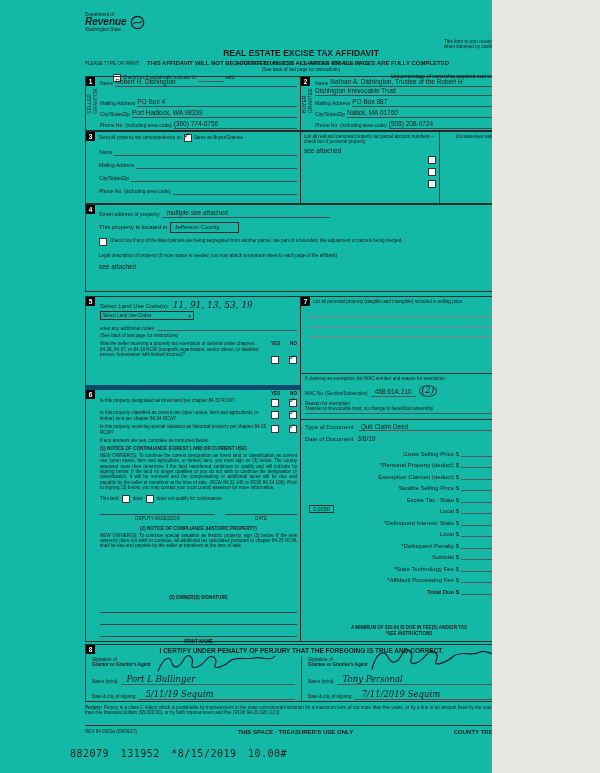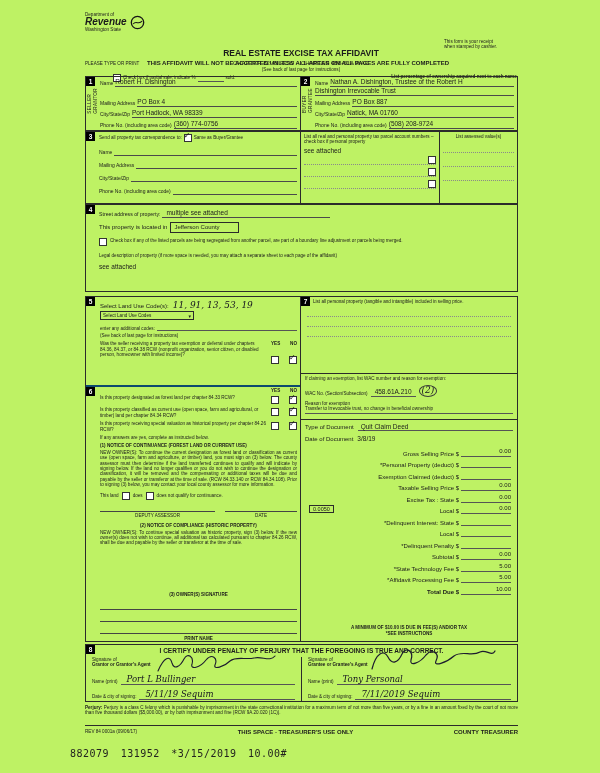--- a/index.html
+++ b/index.html
@@ -1,17 +1,17 @@
 <!DOCTYPE html>
 <html><head>
 <meta charset="utf-8">
 <style>
   html,body{margin:0;padding:0}
   body{width:600px;height:773px;background:#e9e7e2;font-family:"Liberation Sans","DejaVu Sans",sans-serif}
-  .page{position:relative;width:600px;height:773px;background:#bef264;color:#1b1b1b;overflow:hidden}
+  .page{position:relative;width:492px;height:773px;background:#14b8a6;color:#1b1b1b;overflow:hidden}
   .abs{position:absolute}
   .bx{border:1px solid #2b2b2b;box-sizing:border-box}
   .f45{font-size:4.6px;line-height:1.18}
   .f5{font-size:5.2px;line-height:1.18}
   .f6{font-size:6px;line-height:1.2}
   .f65{font-size:6.5px;line-height:1.2}
   .bold{font-weight:bold}
   .ctr{text-align:center}
   .numsq{position:absolute;left:0;top:0;width:9px;height:9px;background:#000;color:#fff;font-size:6.5px;font-weight:bold;display:flex;align-items:center;justify-content:center}
   .cb{display:inline-block;width:6px;height:6px;border:1px solid #333;background:#fff;position:relative;flex:0 0 auto;vertical-align:-1px}
@@ -187,21 +187,21 @@
       <div style="display:flex;gap:3px;margin-top:5px;width:392px" class="f45">
         <span class="cb"></span>
         <span>Check box if any of the listed parcels are being segregated from another parcel, are part of a boundary line adjustment or parcels being merged.</span>
       </div>
       <div class="f45" style="margin-top:7px">Legal description of property (if more space is needed, you may attach a separate sheet to each page of the affidavit)</div>
       <div class="f65" style="margin-top:4px">see attached</div>
     </div>
   </div>
 
   <div class="abs bx" style="left:85px;top:296px;width:216px;height:346px">
-    <div style="position:relative;height:88px;border-bottom:2px solid #0c4a6e">
+    <div style="position:relative;height:88px;border-bottom:5px solid #0c4a6e">
       <div class="numsq">5</div>
       <div style="margin-left:11px;padding:1px 3px">
         <div style="display:flex;align-items:flex-end;gap:4px;height:12px">
           <span class="f6">Select Land Use Code(s):</span>
           <span class="hw" style="font-size:9px;line-height:1">11, 91, 13, 53, 19</span>
         </div>
         <div class="bx" style="width:94px;height:9px;display:flex;align-items:center;justify-content:space-between;padding:0 2px;margin-top:1px">
           <span style="font-size:4.6px">Select Land Use Codes</span>
           <span style="font-size:5px">▾</span>
         </div>
@@ -426,15 +426,15 @@
       <span>Perjury is a class C felony which is punishable by imprisonment in the state correctional institution for a maximum term of not more than five years, or by a fine in an amount fixed by the court of not more than five thousand dollars ($5,000.00), or by both imprisonment and fine (RCW 9A.20.020 (1C)).</span>
     </div>
   </div>
 
   <div class="abs" style="left:85px;top:725px;width:433px;border-top:1px solid #2b2b2b;padding-top:3px;display:flex;justify-content:space-between;align-items:flex-start">
     <span class="f45">REV 84 0001a (09/06/17)</span>
     <span class="f6 bold">THIS SPACE - TREASURER'S USE ONLY</span>
     <span class="f6 bold">COUNTY TREASURER</span>
   </div>
 
-  <div class="abs" style="left:70px;top:748px;font-family:'DejaVu Sans Mono',monospace;font-size:10px;letter-spacing:.5px;word-spacing:5px;color:#23231f">882079 131952 *3/15/2019 10.00#</div>
+  <div class="abs" style="left:70px;top:748px;font-family:'DejaVu Sans Mono',monospace;font-size:10px;letter-spacing:.5px;word-spacing:5px;color:#23231f">882079 131952 *8/15/2019 10.00#</div>
 
 </div>
 
 </body></html>

